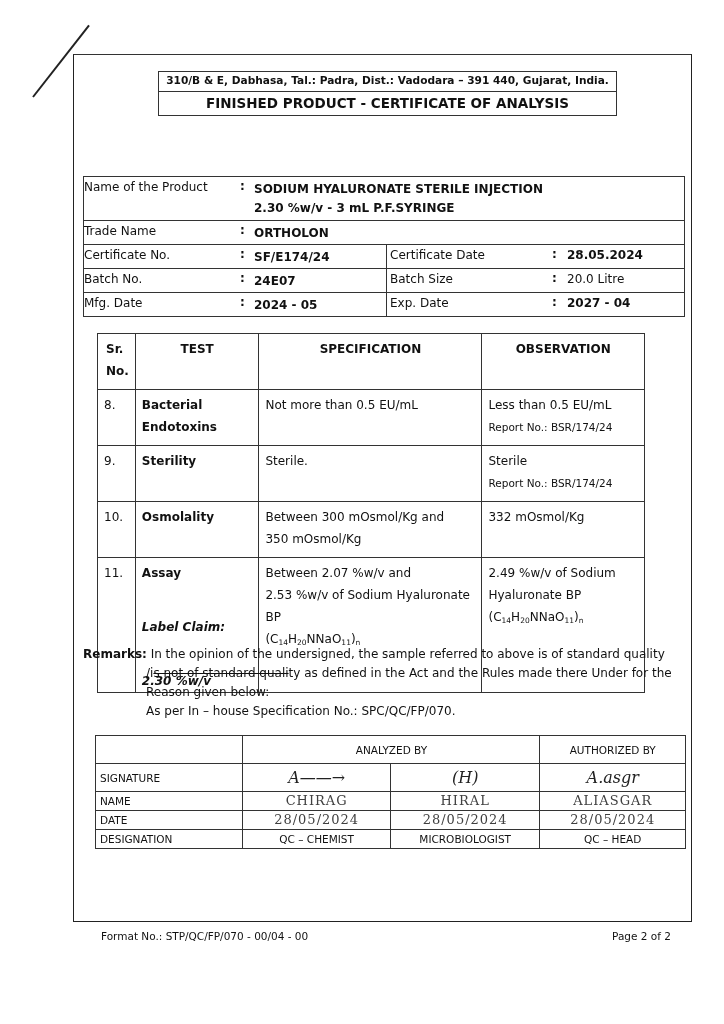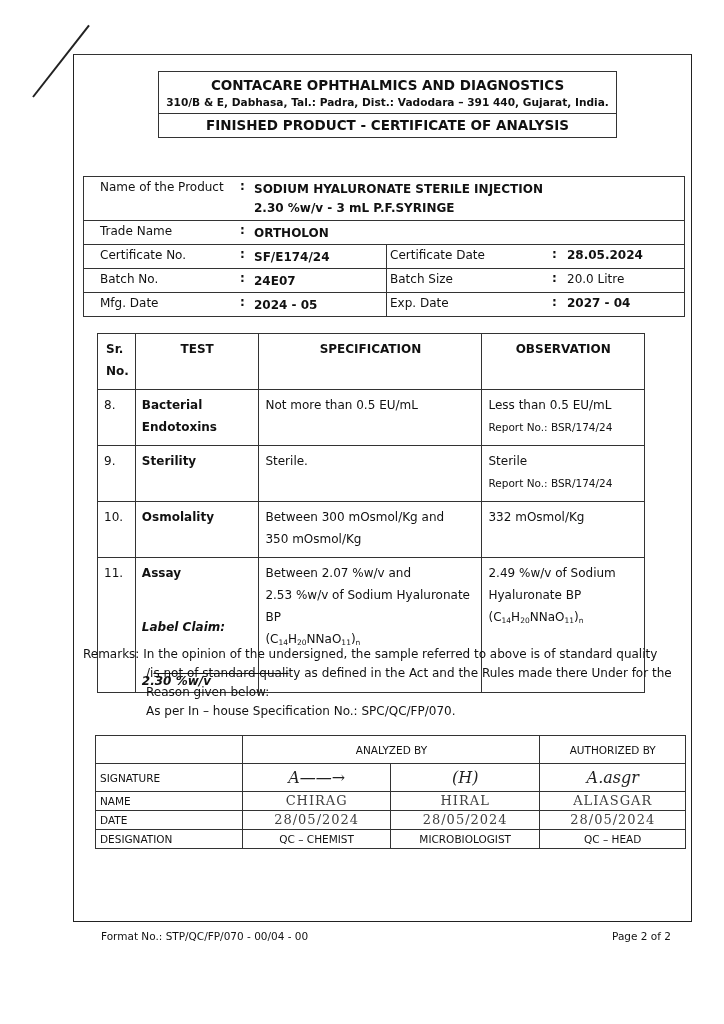--- a/index.html
+++ b/index.html
@@ -23,21 +23,21 @@
   .hdr .row:first-child { border-top: none; }
   .hdr .company { font-size: 13.5px; padding-top: 5px; line-height: 17px; }
   .hdr .address { font-size: 10.6px; line-height: 16px; padding-bottom: 3px; }
   .hdr .dept { font-size: 13.5px; height: 22px; line-height: 22px; }
   .hdr .doc { font-size: 13.5px; height: 23px; line-height: 23px; }
 
   
   .ptab { position: absolute; left: 83px; top: 176px; width: 600px; border: 1px solid #333; }
   .prow { position: relative; border-top: 1px solid #333; height: 23px; font-size: 12px; }
   .prow:first-child { border-top: none; height: 43px; }
-  .prow .lbl { position: absolute; left: 16px; top: 3px; }
+  .prow .lbl { position: absolute; left: 0; top: 3px; }
   .prow .colon { position: absolute; left: 156px; top: 2px; font-weight: bold; }
   .prow .val { position: absolute; left: 170px; top: 3px; font-weight: bold; line-height: 19px; }
   .prow:first-child .val { top: 3px; }
   .prow .split { position: absolute; left: 302px; top: 0; bottom: 0; border-left: 1px solid #333; }
   .prow .lbl2 { position: absolute; left: 306px; top: 3px; }
   .prow .colon2 { position: absolute; left: 468px; top: 2px; font-weight: bold; }
   .prow .val2 { position: absolute; left: 483px; top: 3px; }
   .bold { font-weight: bold; }
 
   
@@ -47,21 +47,21 @@
   }
   table.tests td, table.tests th { border: 1px solid #333; vertical-align: top; padding: 4px 6px 0 6px; line-height: 22px; text-align: left; }
   table.tests th { font-weight: bold; text-align: center; height: 51px; }
   table.tests th.sr { text-align: left; padding-left: 8px; }
   .small { font-size: 10.5px; }
   .it { font-style: italic; font-weight: bold; margin-top: 32px; }
   sub { font-size: 7.5px; vertical-align: -2px; line-height: 0; }
 
   
   .remarks { position: absolute; left: 83px; top: 645px; width: 600px; font-size: 12px; line-height: 19px; }
-  .remarks .r-label { font-weight: normal; text-align: center; }
+  .remarks .r-label { font-weight: bold; text-align: center; }
   .remarks .indent { padding-left: 63px; }
   .strike { text-decoration: line-through; }
 
   
   table.sig {
     position: absolute; left: 95px; top: 735px; width: 591px;
     border-collapse: collapse; font-size: 10.5px;
   }
   table.sig td { border: 1px solid #333; padding: 0 4px; height: 18px; line-height: 18px; text-align: center; }
   table.sig td.rl { text-align: left; width: 139px; }
@@ -74,21 +74,20 @@
 </style>
 </head>
 <body>
 
 <div class="stray-line"></div>
 
 <div class="frame"></div>
 
 <div class="hdr">
   <div class="row">
-    <div class="company">CONTACARE OPHTHALMICS AND DIAGNOSTICS</div>
     <div class="address">310/B &amp; E, Dabhasa, Tal.: Padra, Dist.: Vadodara –  391 440, Gujarat, India.</div>
   </div>
   <div class="row doc">FINISHED PRODUCT - CERTIFICATE OF ANALYSIS</div>
 </div>
 
 <div class="ptab">
   <div class="prow">
     <span class="lbl">Name of the Product</span>
     <span class="colon">:</span>
     <div class="val">

